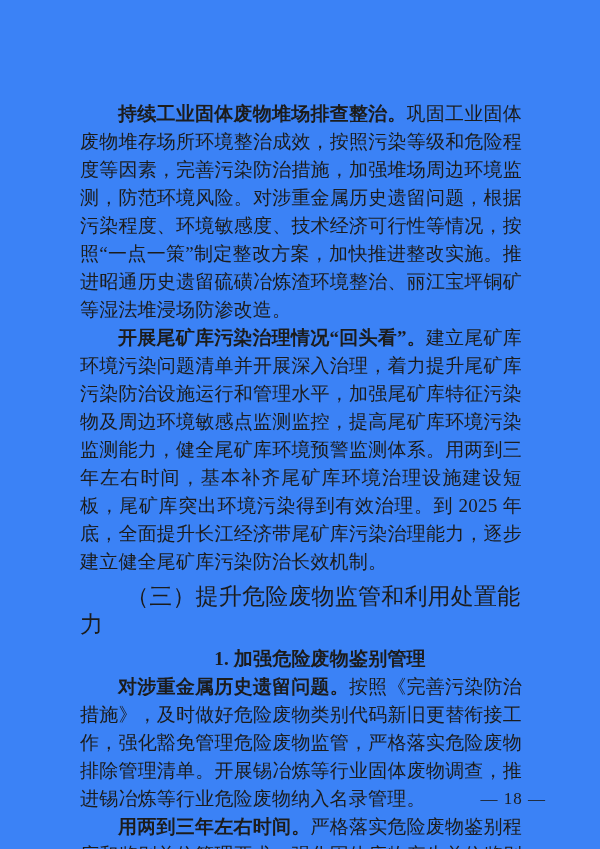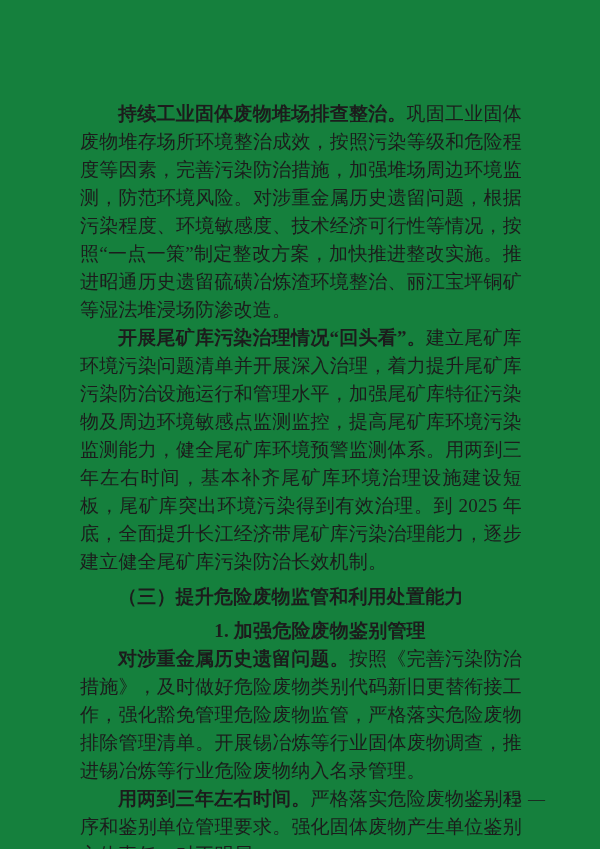--- a/index.html
+++ b/index.html
@@ -4,21 +4,21 @@
 <style>
   html, body {
     margin: 0;
     padding: 0;
     background: #ffffff;
   }
   .page {
     position: relative;
     width: 600px;
     height: 849px;
-    background: #15803d;
+    background: #3b82f6;
     overflow: hidden;
     font-family: "Liberation Serif", "DejaVu Serif", serif;
     color: #1c1c1c;
   }
   .content {
     position: absolute;
     top: 100px;
     left: 80px;
     right: 78px;
   }
@@ -28,24 +28,24 @@
     line-height: 28px;
     text-indent: 2em;
     text-align: justify;
     letter-spacing: 0.2px;
   }
   .para .lead {
     font-weight: 700;
   }
   .heading {
     margin: 7px 0 0 0;
-    font-size: 19px;
+    font-size: 23px;
     line-height: 28px;
     text-indent: 2em;
-    font-weight: 700;
+    font-weight: 400;
     letter-spacing: 0.2px;
   }
   .subheading {
     margin: 6px 0 0 0;
     font-size: 19px;
     line-height: 28px;
     text-indent: 2em;
     font-weight: 700;
     letter-spacing: 0.2px;
     text-align: center;
@@ -80,14 +80,14 @@
     <p class="para">
       <span class="lead">对涉重金属历史遗留问题。</span><span>按照《完善污染防治措施》，及时做好危险废物类别代码新旧更替衔接工作，强化豁免管理危险废物监管，严格落实危险废物排除管理清单。开展锡冶炼等行业固体废物调查，推进锡冶炼等行业危险废物纳入名录管理。</span>
     </p>
 
     <p class="para">
       <span class="lead">用两到三年左右时间。</span><span>严格落实危险废物鉴别程序和鉴别单位管理要求。强化固体废物产生单位鉴别主体责任，对不明属</span>
     </p>
 
   </div>
 
-  <div class="footer">— 13 —</div>
+  <div class="footer">— 18 —</div>
 </div>
 
 </body></html>

